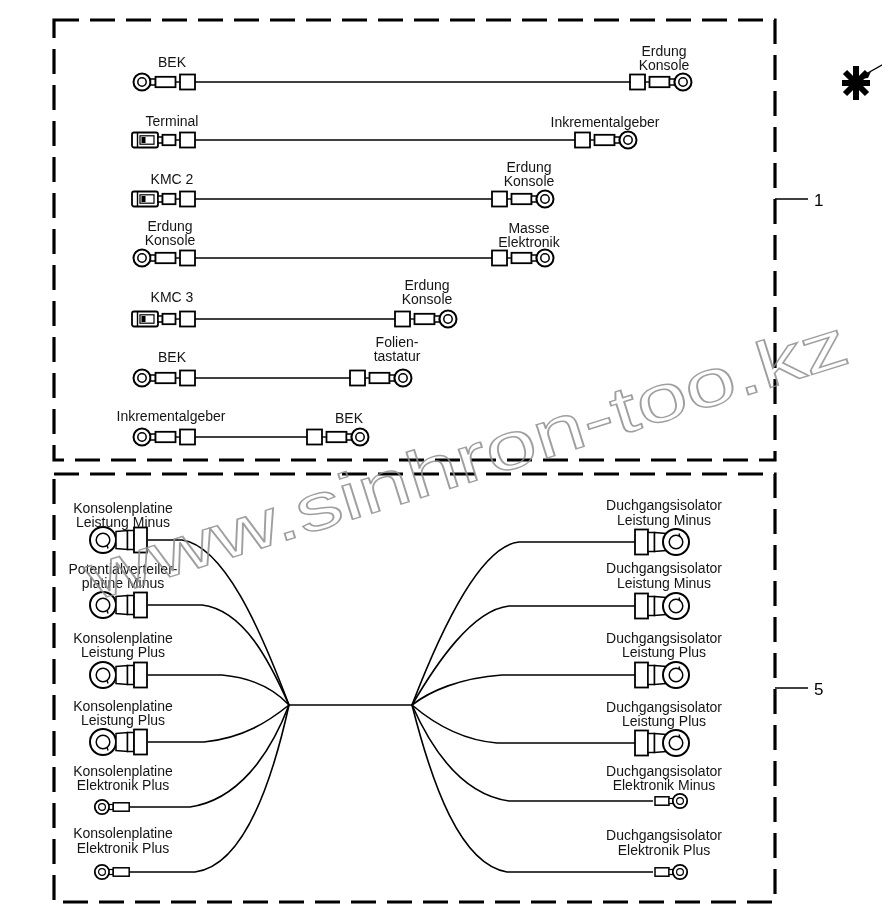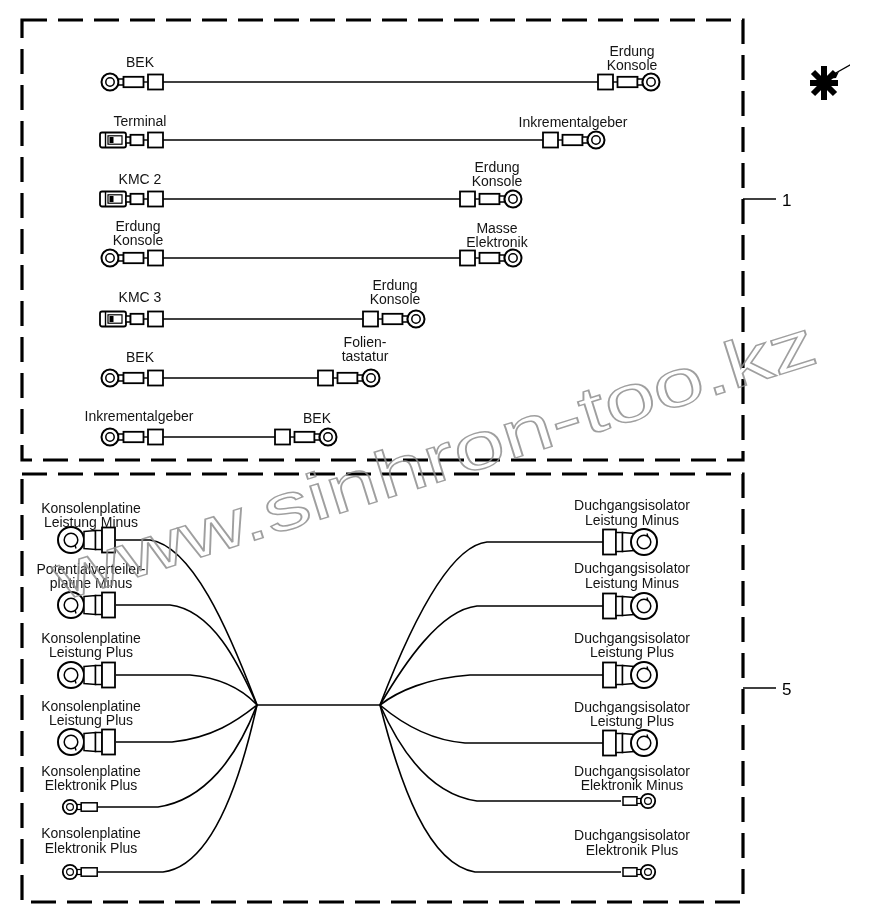--- a/index.html
+++ b/index.html
@@ -1,17 +1,17 @@
 <!DOCTYPE html>
 <html><head>
 <meta charset="utf-8">
 <style>
   html,body{margin:0;padding:0;background:#ffffff;}
   .canvas{position:relative;width:850px;height:923px;background:#ffffff;overflow:hidden;
-          font-family:"Liberation Sans",sans-serif;}
+          font-family:"Liberation Sans",sans-serif;margin-left:32px;}
   svg{position:absolute;left:0;top:0;}
   .bord{fill:none;stroke:#000;stroke-width:3.2;stroke-dasharray:25 11;}
   .wire{fill:none;stroke:#000;stroke-width:1.6;}
   .s12{fill:#fff;stroke:#000;stroke-width:1.2;}
   .s15{fill:#fff;stroke:#000;stroke-width:1.5;}
   .s18{fill:#fff;stroke:#000;stroke-width:1.8;}
   .s2{fill:#fff;stroke:#000;stroke-width:2;}
   .lbl{font-family:"Liberation Sans",sans-serif;font-size:14px;fill:#141414;text-anchor:middle;}
   .num{font-family:"Liberation Sans",sans-serif;font-size:17px;fill:#000;}
   .wm{font-family:"Liberation Sans",sans-serif;font-size:66px;fill:none;stroke:#8f8f8f;

